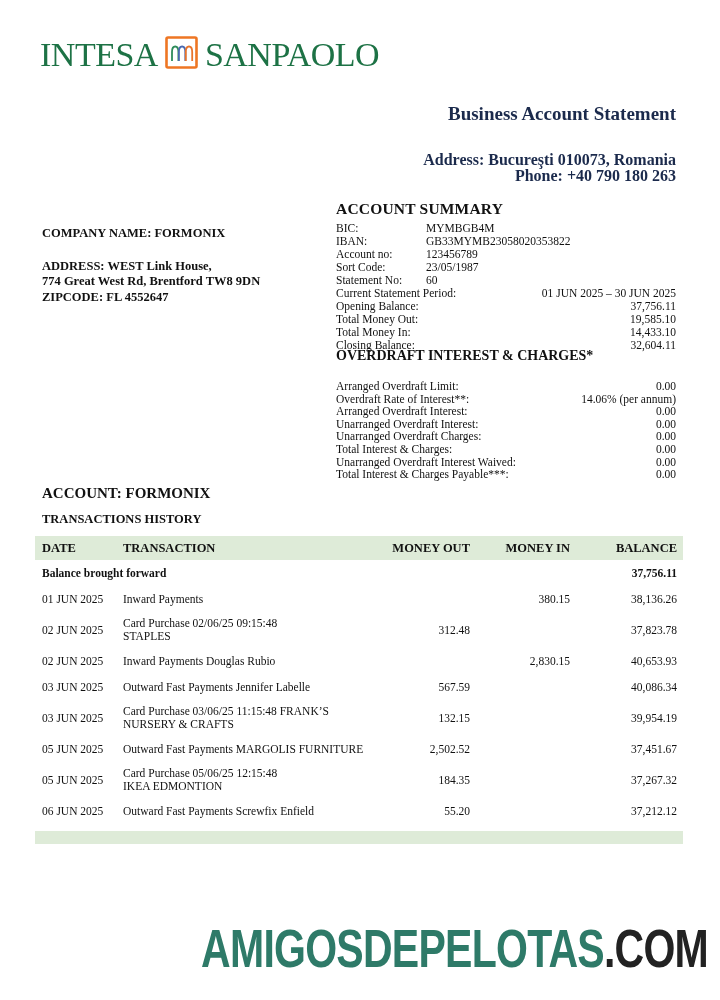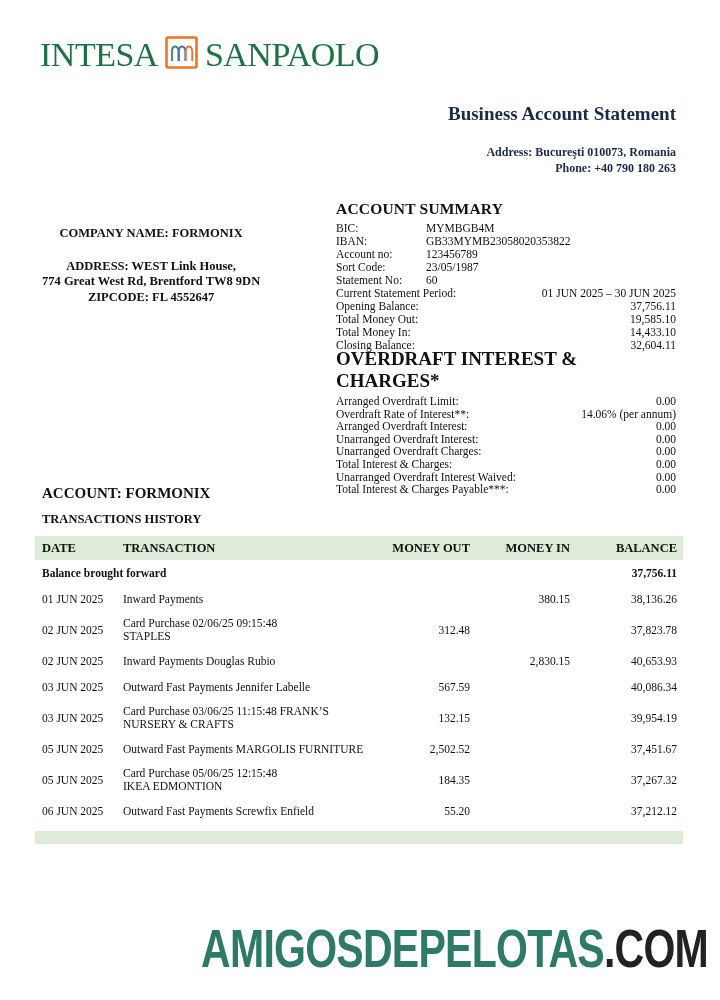--- a/index.html
+++ b/index.html
@@ -7,35 +7,35 @@
     width:720px;height:1000px;position:relative;background:#ffffff;
     font-family:"Liberation Serif", serif;color:#111111;overflow:hidden;
   }
   
   .logo{position:absolute;left:40px;top:36px;display:flex;align-items:center;gap:7px;}
   .logo-word{color:#1d7245;font-size:34px;letter-spacing:-0.5px;line-height:34px;}
   .logo-icon{display:block;}
   
   .doc-title{position:absolute;right:44px;top:103px;text-align:right;
     font-weight:bold;font-size:19px;color:#1b2a4c;}
-  .contact{position:absolute;right:44px;top:144px;text-align:right;
-    font-weight:bold;font-size:12px;line-height:16px;color:#1b2a4c;}
+  .contact{position:absolute;right:44px;top:152px;text-align:right;
+    font-weight:bold;font-size:16px;line-height:16px;color:#1b2a4c;}
   
   .company{position:absolute;left:42px;top:226px;font-weight:bold;
-    font-size:12.5px;line-height:15.5px;text-align:center;}
+    font-size:12.5px;line-height:15.5px;}
   .company .name{margin-bottom:17px;}
   
   .summary{position:absolute;left:336px;top:200px;width:340px;}
   .summary-heading{font-weight:bold;font-size:15.5px;letter-spacing:0.2px;margin-bottom:4px;}
   .srow{display:flex;font-size:11.5px;line-height:13px;}
   .srow .lbl{min-width:90px;}
   .srow.right .val{margin-left:auto;text-align:right;}
   
   .overdraft{position:absolute;left:336px;top:348px;width:340px;}
-  .od-heading{font-weight:bold;font-size:19px;margin-bottom:3px;}
+  .od-heading{font-weight:bold;font-size:14px;margin-bottom:16px;}
   .odrow{display:flex;justify-content:space-between;font-size:11.5px;line-height:12.6px;}
   
   .account-heading{position:absolute;left:42px;top:485px;font-weight:bold;font-size:15px;}
   .trans-heading{position:absolute;left:42px;top:512px;font-weight:bold;font-size:12.5px;}
   .trans-table{position:absolute;left:35px;top:536px;width:648px;box-sizing:border-box;}
   .tgrid{display:grid;grid-template-columns:81px 247px 100px 100px 107px;
     padding:0 6px 0 7px;box-sizing:border-box;}
   .thead{background:#deebd8;height:24px;align-items:center;
     font-weight:bold;font-size:12.5px;}
   .thead .c3,.thead .c4,.thead .c5{text-align:right;}

